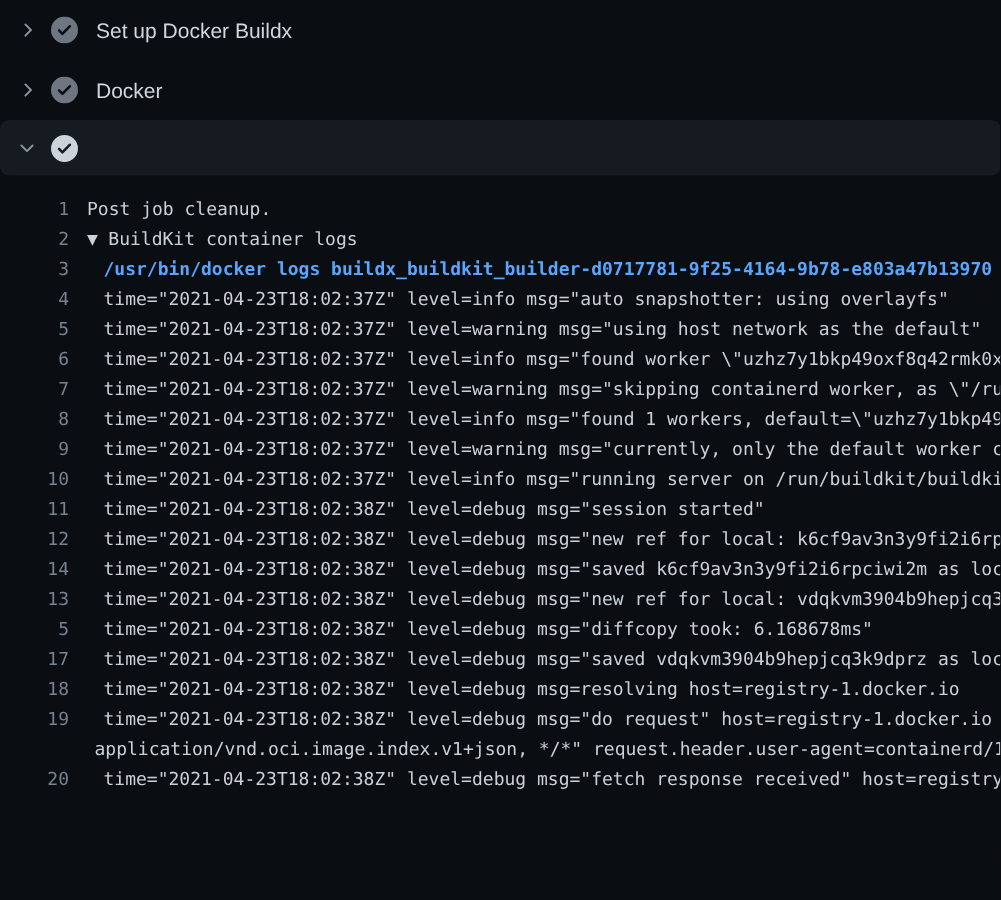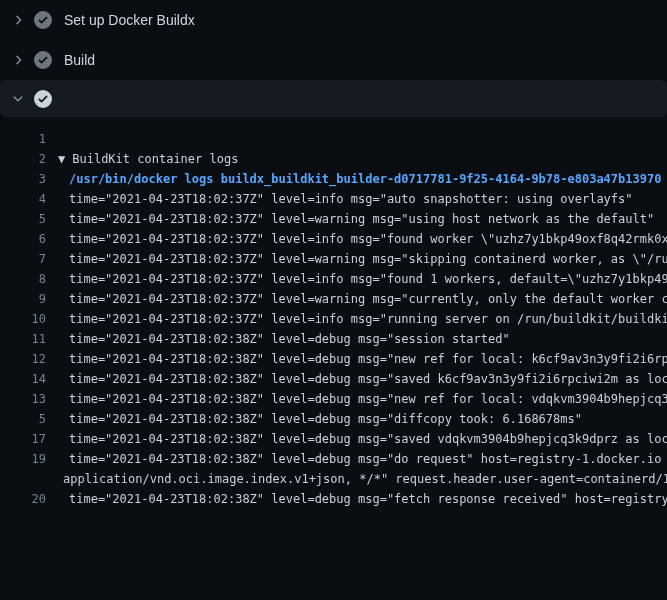--- a/index.html
+++ b/index.html
@@ -65,49 +65,50 @@
         <span class="chev">
           <svg width="14" height="14" viewBox="0 0 16 16">
             <path d="M6.22 3.22a.75.75 0 0 1 1.06 0l4.25 4.25a.75.75 0 0 1 0 1.06l-4.25 4.25a.75.75 0 1 1-1.06-1.06L9.94 8 6.22 4.28a.75.75 0 0 1 0-1.06Z"></path>
           </svg>
         </span>
         <span class="check done">
           <svg width="18" height="18" viewBox="0 0 16 16">
             <path fill-rule="evenodd" d="M8 16A8 8 0 1 1 8 0a8 8 0 0 1 0 16Zm3.78-9.72a.75.75 0 0 0-1.06-1.06L6.75 9.19 5.28 7.72a.75.75 0 0 0-1.06 1.06l2 2a.75.75 0 0 0 1.06 0l4.5-4.5Z"></path>
           </svg>
         </span>
-        <span class="step-label">Build</span>
+        <span class="step-label">Docker</span>
       </div>
       <div class="step-row expanded">
         <span class="chev">
           <svg width="14" height="14" viewBox="0 0 16 16">
             <path d="M12.78 5.22a.75.75 0 0 1 0 1.06l-4.25 4.25a.75.75 0 0 1-1.06 0L3.22 6.28a.75.75 0 1 1 1.06-1.06L8 8.94l3.72-3.72a.75.75 0 0 1 1.06 0Z"></path>
           </svg>
         </span>
         <span class="check done">
           <svg width="18" height="18" viewBox="0 0 16 16">
             <path fill-rule="evenodd" d="M8 16A8 8 0 1 1 8 0a8 8 0 0 1 0 16Zm3.78-9.72a.75.75 0 0 0-1.06-1.06L6.75 9.19 5.28 7.72a.75.75 0 0 0-1.06 1.06l2 2a.75.75 0 0 0 1.06 0l4.5-4.5Z"></path>
           </svg>
         </span>
       </div>
     </div>
   <div class="log">
-      <div class="log-line"><span class="ln">1</span></div>
+      <div class="log-line"><span class="ln">1</span><span class="lt">Post job cleanup.</span></div>
       <div class="log-line"><span class="ln">2</span><span class="lt"><span class="tri">▼</span><span>BuildKit container logs</span></span></div>
       <div class="log-line ind1"><span class="ln">3</span><span class="lt cmd">/usr/bin/docker logs buildx_buildkit_builder-d0717781-9f25-4164-9b78-e803a47b13970</span></div>
       <div class="log-line ind1"><span class="ln">4</span><span class="lt">time="2021-04-23T18:02:37Z" level=info msg="auto snapshotter: using overlayfs"</span></div>
       <div class="log-line ind1"><span class="ln">5</span><span class="lt">time="2021-04-23T18:02:37Z" level=warning msg="using host network as the default"</span></div>
       <div class="log-line ind1"><span class="ln">6</span><span class="lt">time="2021-04-23T18:02:37Z" level=info msg="found worker \"uzhz7y1bkp49oxf8q42rmk0xj</span></div>
       <div class="log-line ind1"><span class="ln">7</span><span class="lt">time="2021-04-23T18:02:37Z" level=warning msg="skipping containerd worker, as \"/run</span></div>
       <div class="log-line ind1"><span class="ln">8</span><span class="lt">time="2021-04-23T18:02:37Z" level=info msg="found 1 workers, default=\"uzhz7y1bkp49o</span></div>
       <div class="log-line ind1"><span class="ln">9</span><span class="lt">time="2021-04-23T18:02:37Z" level=warning msg="currently, only the default worker ca</span></div>
       <div class="log-line ind1"><span class="ln">10</span><span class="lt">time="2021-04-23T18:02:37Z" level=info msg="running server on /run/buildkit/buildkitd</span></div>
       <div class="log-line ind1"><span class="ln">11</span><span class="lt">time="2021-04-23T18:02:38Z" level=debug msg="session started"</span></div>
       <div class="log-line ind1"><span class="ln">12</span><span class="lt">time="2021-04-23T18:02:38Z" level=debug msg="new ref for local: k6cf9av3n3y9fi2i6rpci</span></div>
       <div class="log-line ind1"><span class="ln">14</span><span class="lt">time="2021-04-23T18:02:38Z" level=debug msg="saved k6cf9av3n3y9fi2i6rpciwi2m as local</span></div>
       <div class="log-line ind1"><span class="ln">13</span><span class="lt">time="2021-04-23T18:02:38Z" level=debug msg="new ref for local: vdqkvm3904b9hepjcq3k9</span></div>
       <div class="log-line ind1"><span class="ln">5</span><span class="lt">time="2021-04-23T18:02:38Z" level=debug msg="diffcopy took: 6.168678ms"</span></div>
       <div class="log-line ind1"><span class="ln">17</span><span class="lt">time="2021-04-23T18:02:38Z" level=debug msg="saved vdqkvm3904b9hepjcq3k9dprz as local</span></div>
+      <div class="log-line ind1"><span class="ln">18</span><span class="lt">time="2021-04-23T18:02:38Z" level=debug msg=resolving host=registry-1.docker.io</span></div>
       <div class="log-line ind1"><span class="ln">19</span><span class="lt">time="2021-04-23T18:02:38Z" level=debug msg="do request" host=registry-1.docker.io r</span></div>
       <div class="log-line cont"><span class="ln"></span><span class="lt">application/vnd.oci.image.index.v1+json, */*" request.header.user-agent=containerd/1.4</span></div>
       <div class="log-line ind1"><span class="ln">20</span><span class="lt">time="2021-04-23T18:02:38Z" level=debug msg="fetch response received" host=registry-</span></div>
     </div>
 </div>
 
 </body></html>

